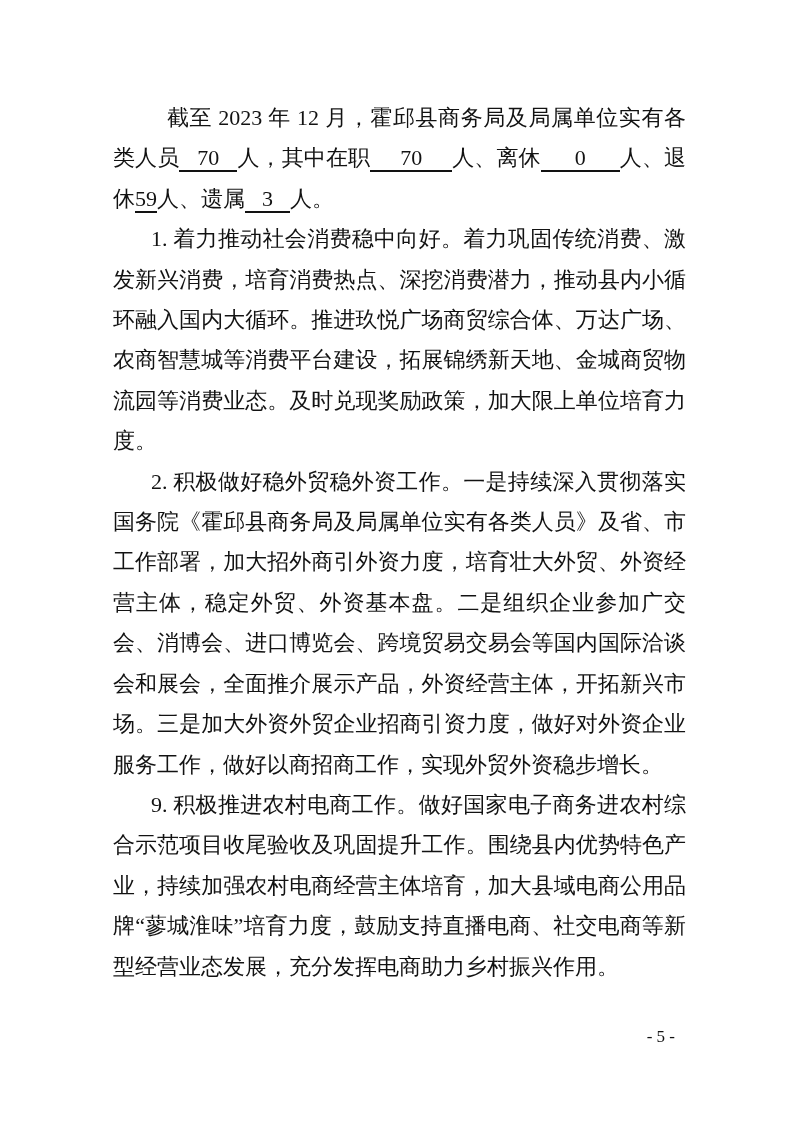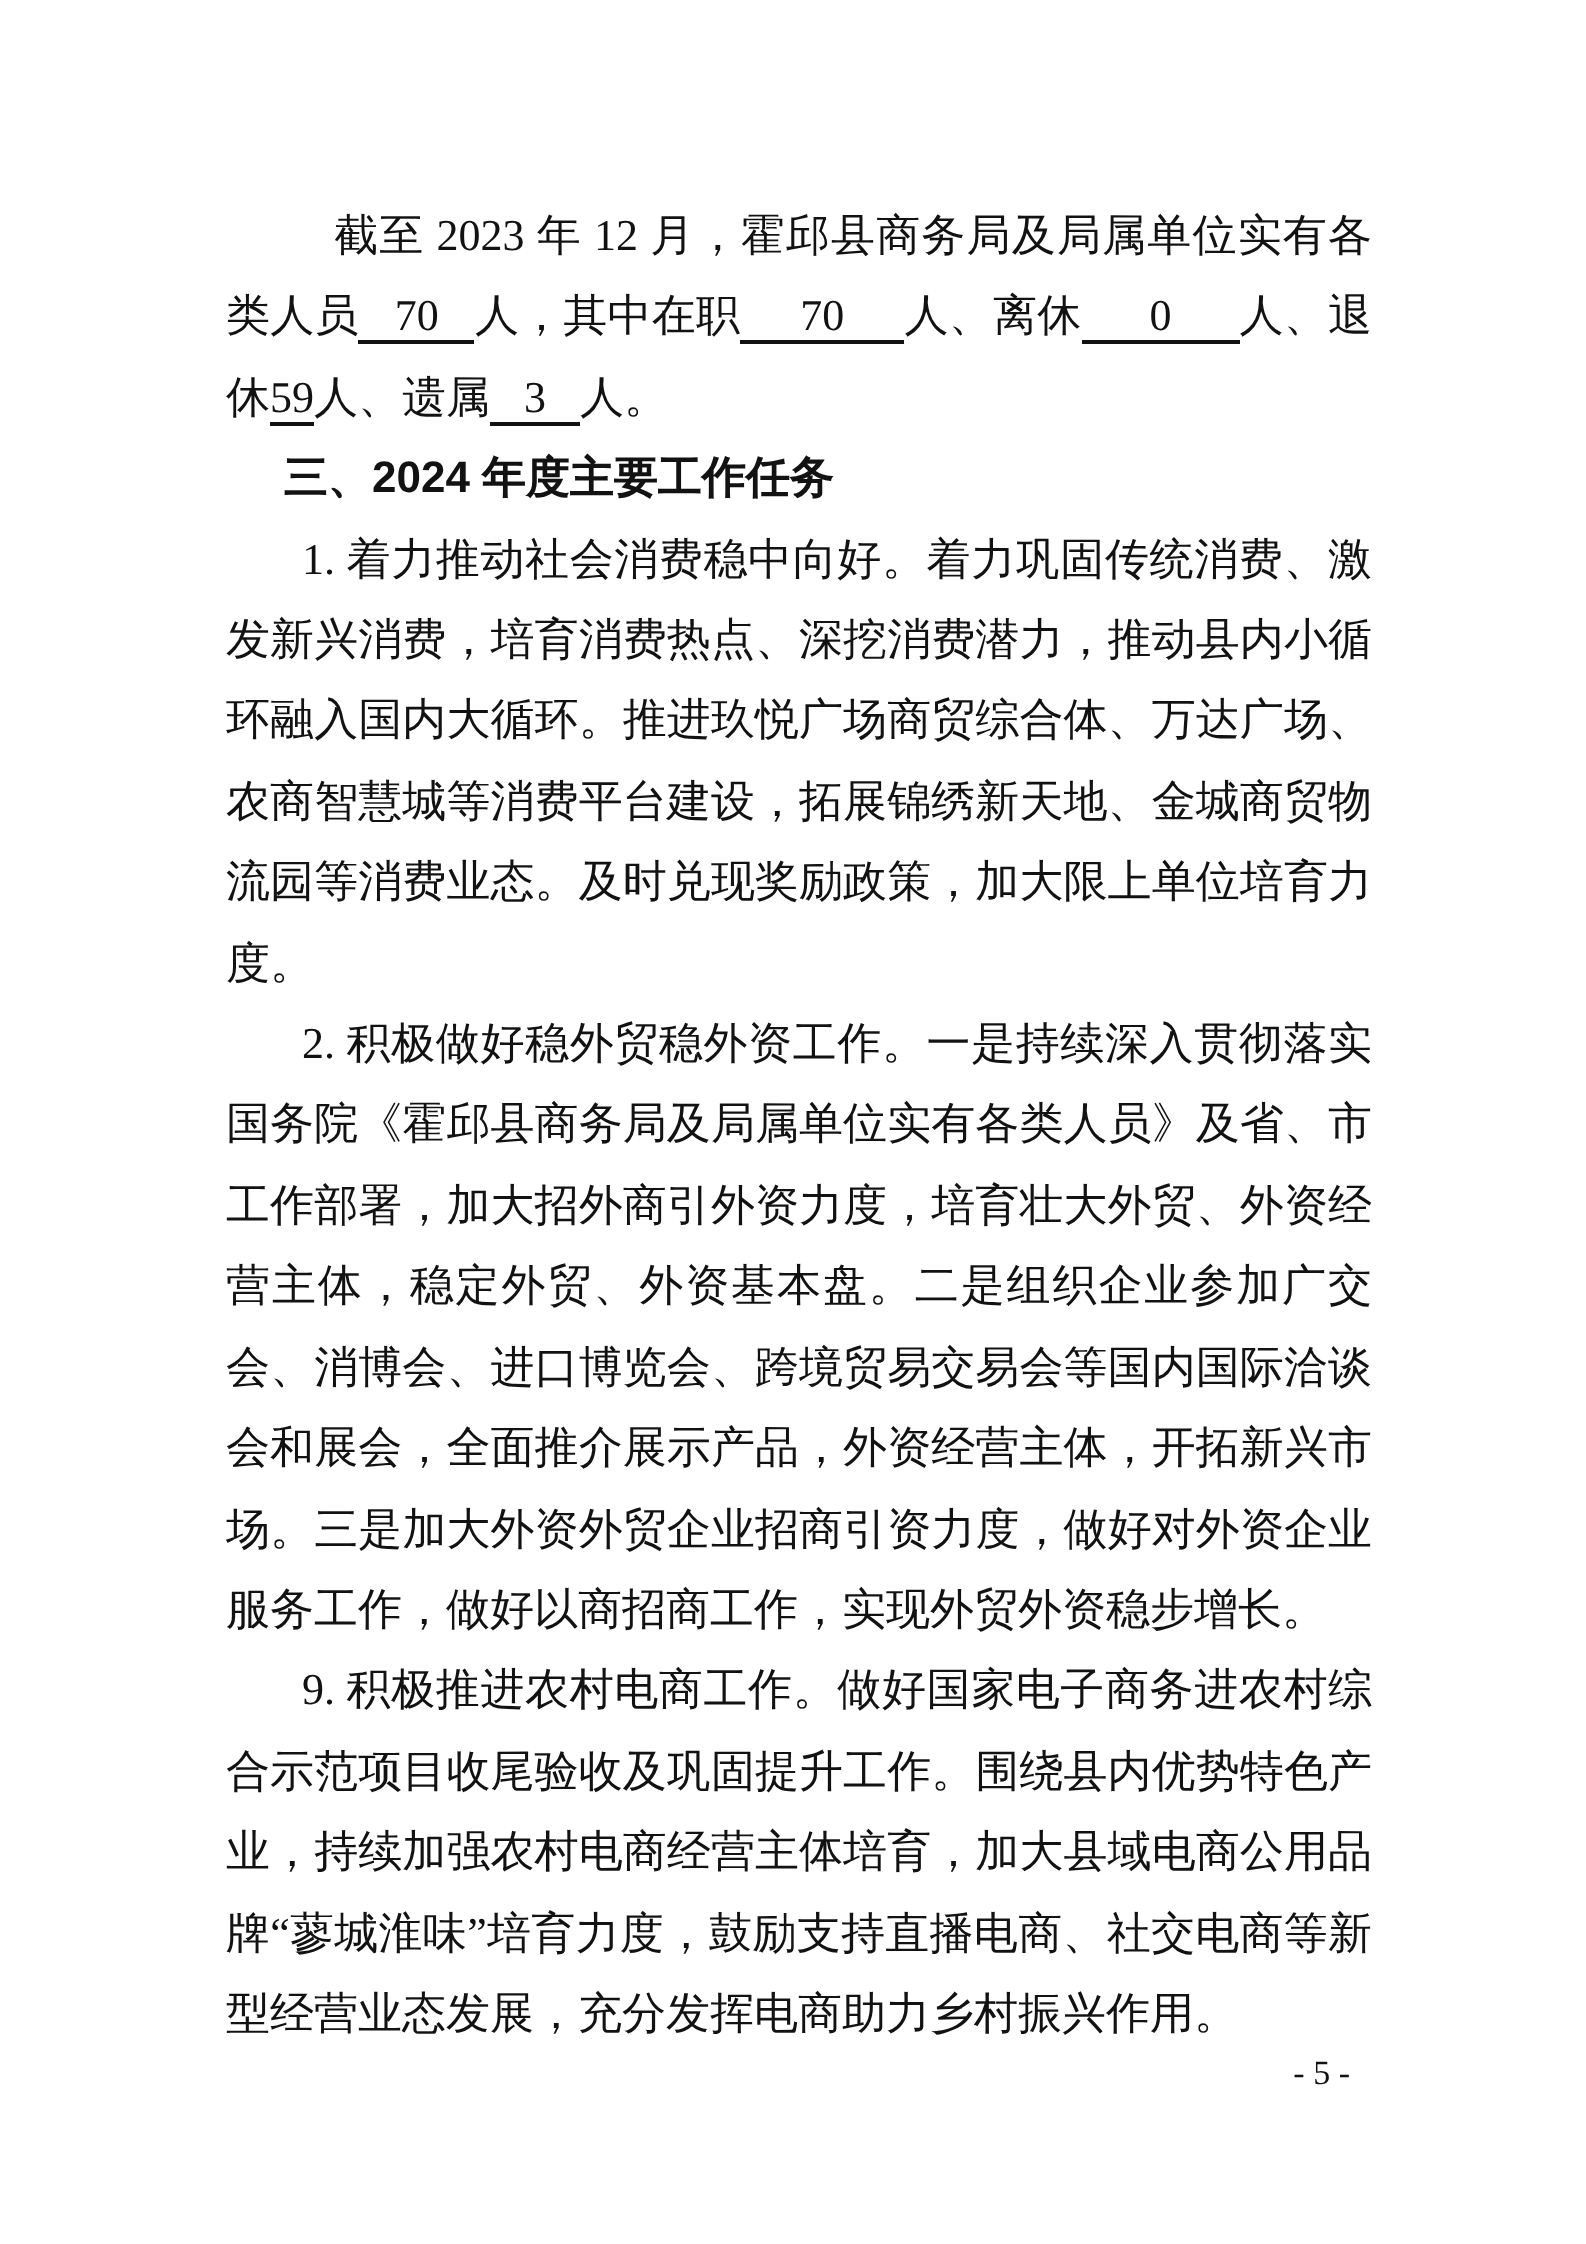--- a/index.html
+++ b/index.html
@@ -57,19 +57,18 @@
     line-height: 22px;
     color: #121212;
   }
 </style>
 </head>
 <body>
 
 <div class="page">
   <div class="content">
       <p class="para p-intro"><span>截至 2023 年 12 月，霍邱县商务局及局属单位实有各类人员</span><span class="blank" style="padding: 0px 18px;">70</span><span>人，其中在职</span><span class="blank" style="padding: 0px 30px;">70</span><span>人、离休</span><span class="blank" style="padding: 0px 34px;">0</span><span>人、退休</span><span class="blank" style="padding: 0px;">59</span><span>人、遗属</span><span class="blank" style="padding: 0px 17px;">3</span><span>人。</span></p>
-      <p class="para p-heading"><span>三、2024 年度主要工作任务</span></p>
       <p class="para p-task"><span class="run-bold">1. 着力推动社会消费稳中向好。</span><span>着力巩固传统消费、激发新兴消费，培育消费热点、深挖消费潜力，推动县内小循环融入国内大循环。推进玖悦广场商贸综合体、万达广场、农商智慧城等消费平台建设，拓展锦绣新天地、金城商贸物流园等消费业态。及时兑现奖励政策，加大限上单位培育力度。</span></p>
       <p class="para p-task"><span class="run-bold">2. 积极做好稳外贸稳外资工作。</span><span>一是持续深入贯彻落实国务院《霍邱县商务局及局属单位实有各类人员》及省、市工作部署，加大招外商引外资力度，培育壮大外贸、外资经营主体，稳定外贸、外资基本盘。</span><span class="run-bold">二是</span><span>组织企业参加广交会、消博会、进口博览会、跨境贸易交易会等国内国际洽谈会和展会，全面推介展示产品，外资经营主体，开拓新兴市场。</span><span class="run-bold">三是</span><span>加大外资外贸企业招商引资力度，做好对外资企业服务工作，做好以商招商工作，实现外贸外资稳步增长。</span></p>
       <p class="para p-task"><span class="run-bold">9. 积极推进农村电商工作</span><span>。做好国家电子商务进农村综合示范项目收尾验收及巩固提升工作。围绕县内优势特色产业，持续加强农村电商经营主体培育，加大县域电商公用品牌“蓼城淮味”培育力度，鼓励支持直播电商、社交电商等新型经营业态发展，充分发挥电商助力乡村振兴作用。</span></p>
     </div>
   <div class="page-number">- 5 -</div>
 </div>
 
 </body></html>

